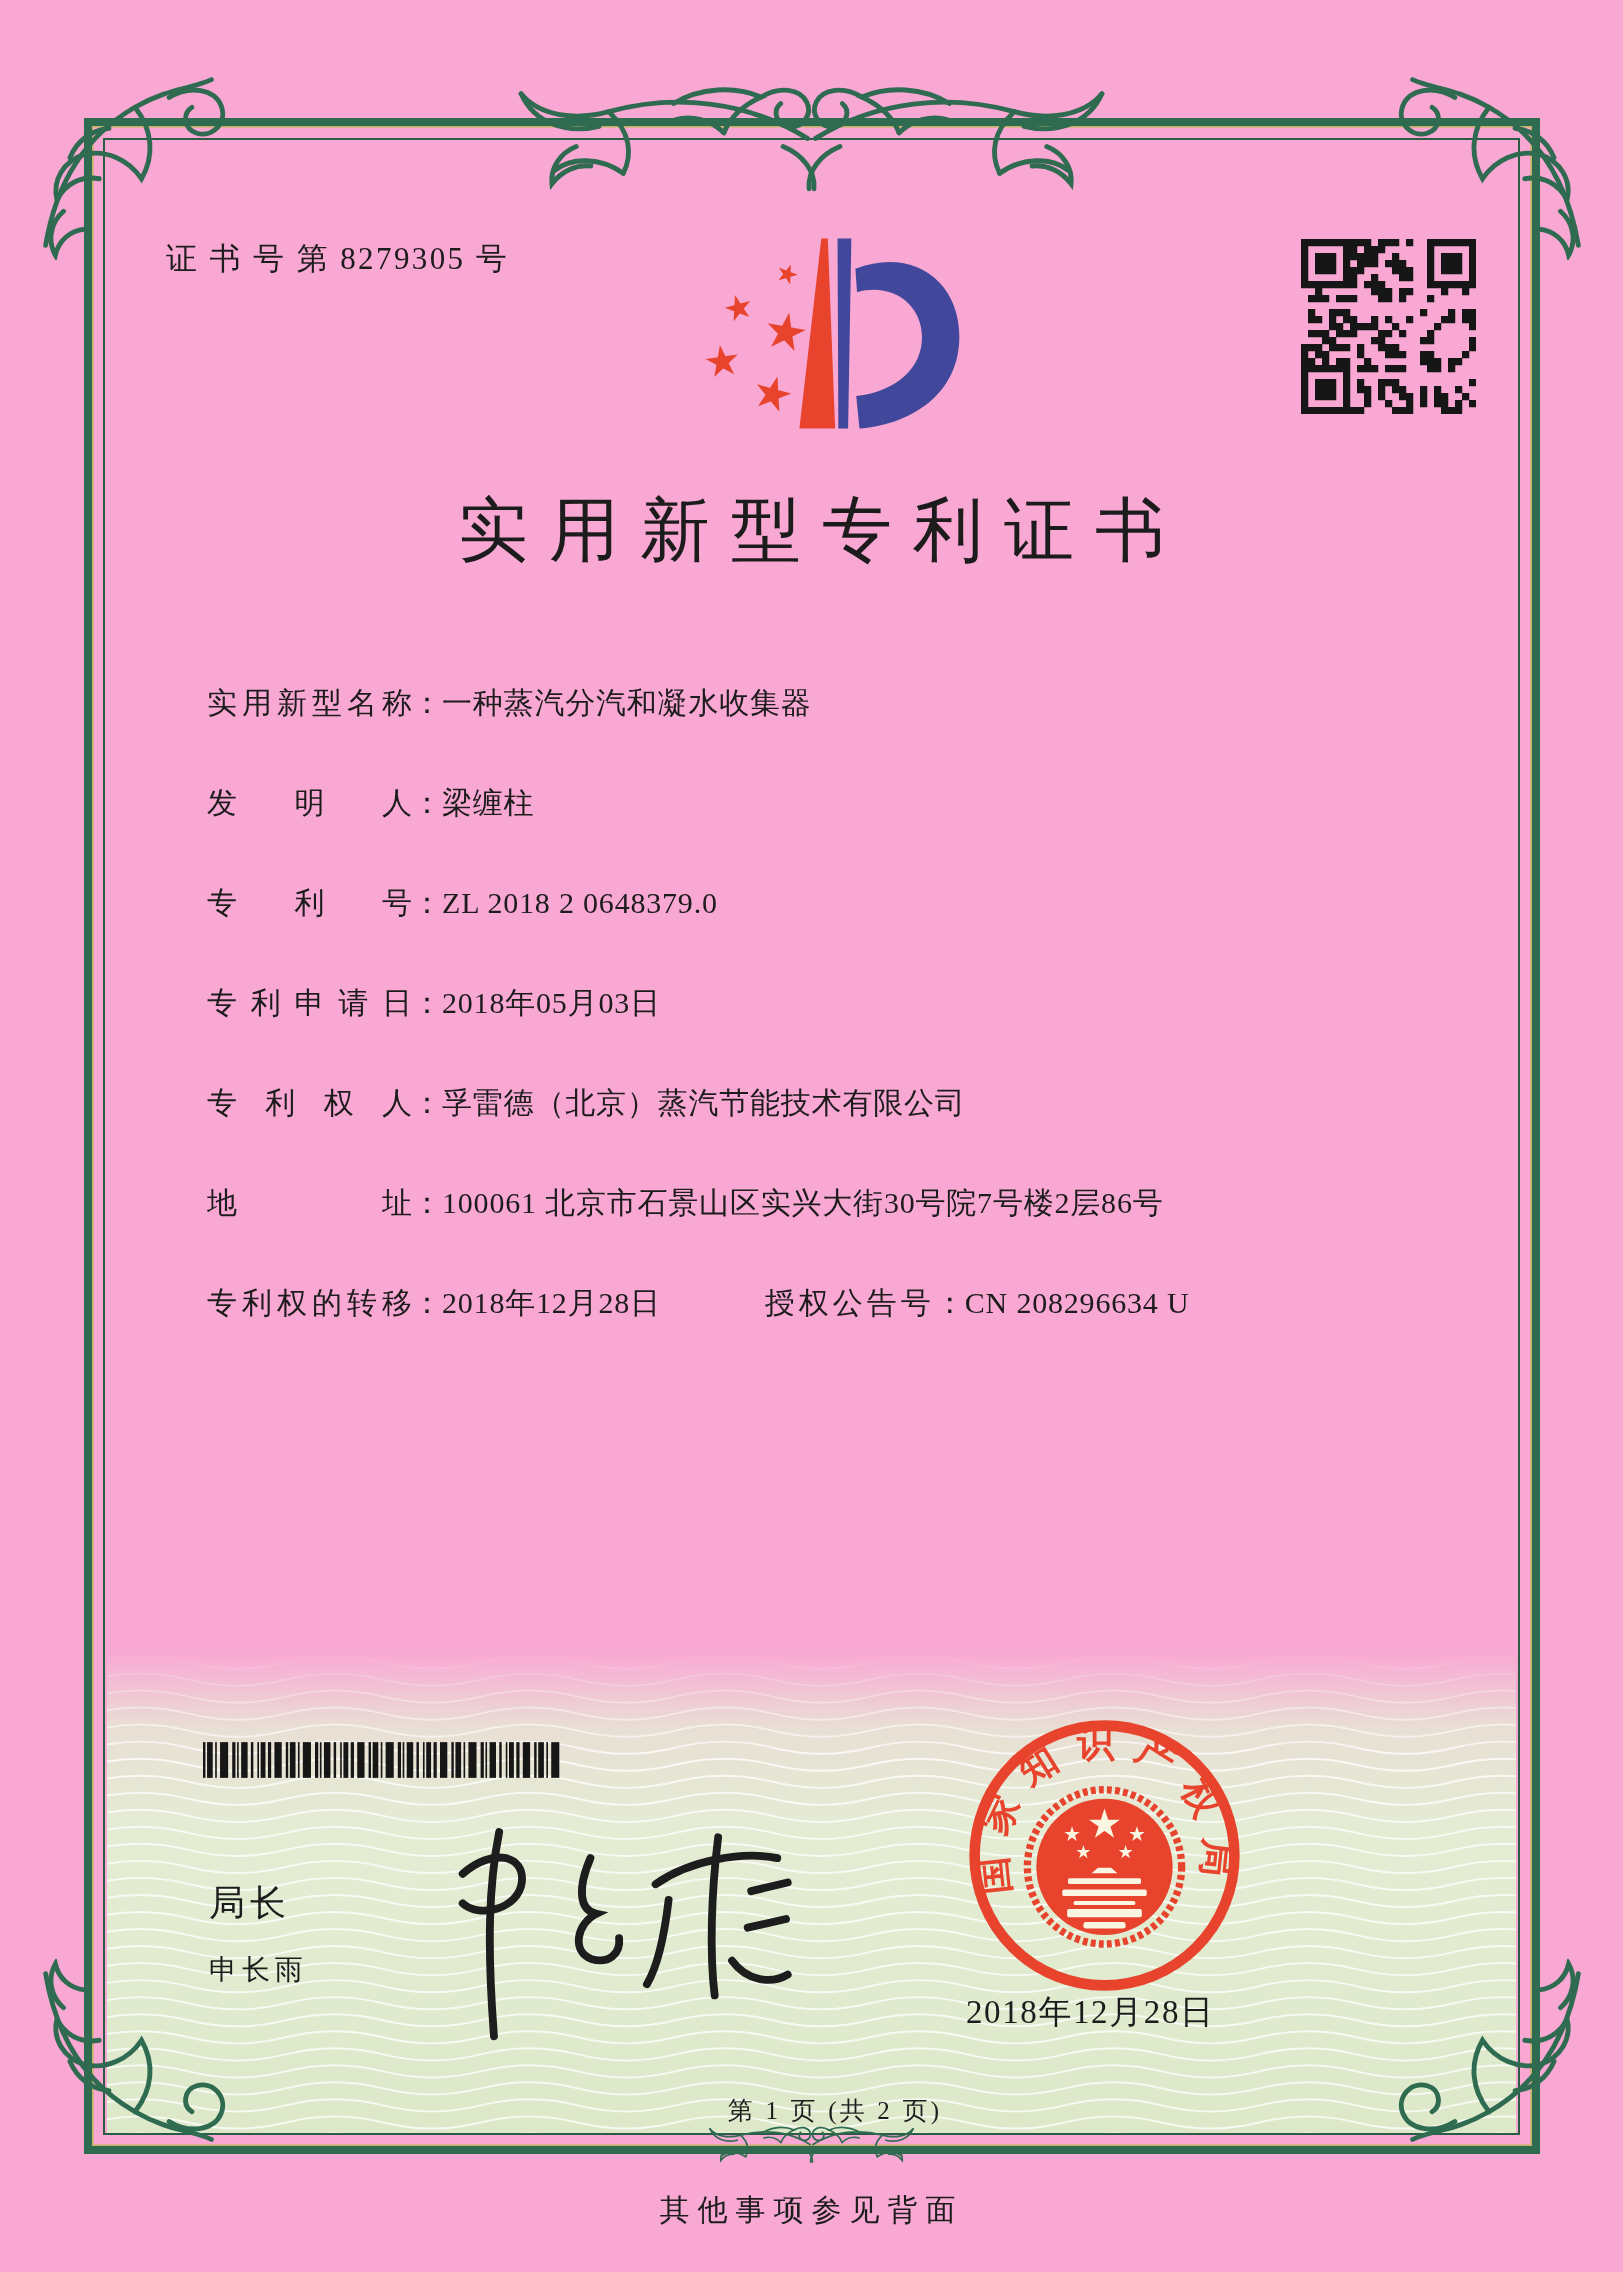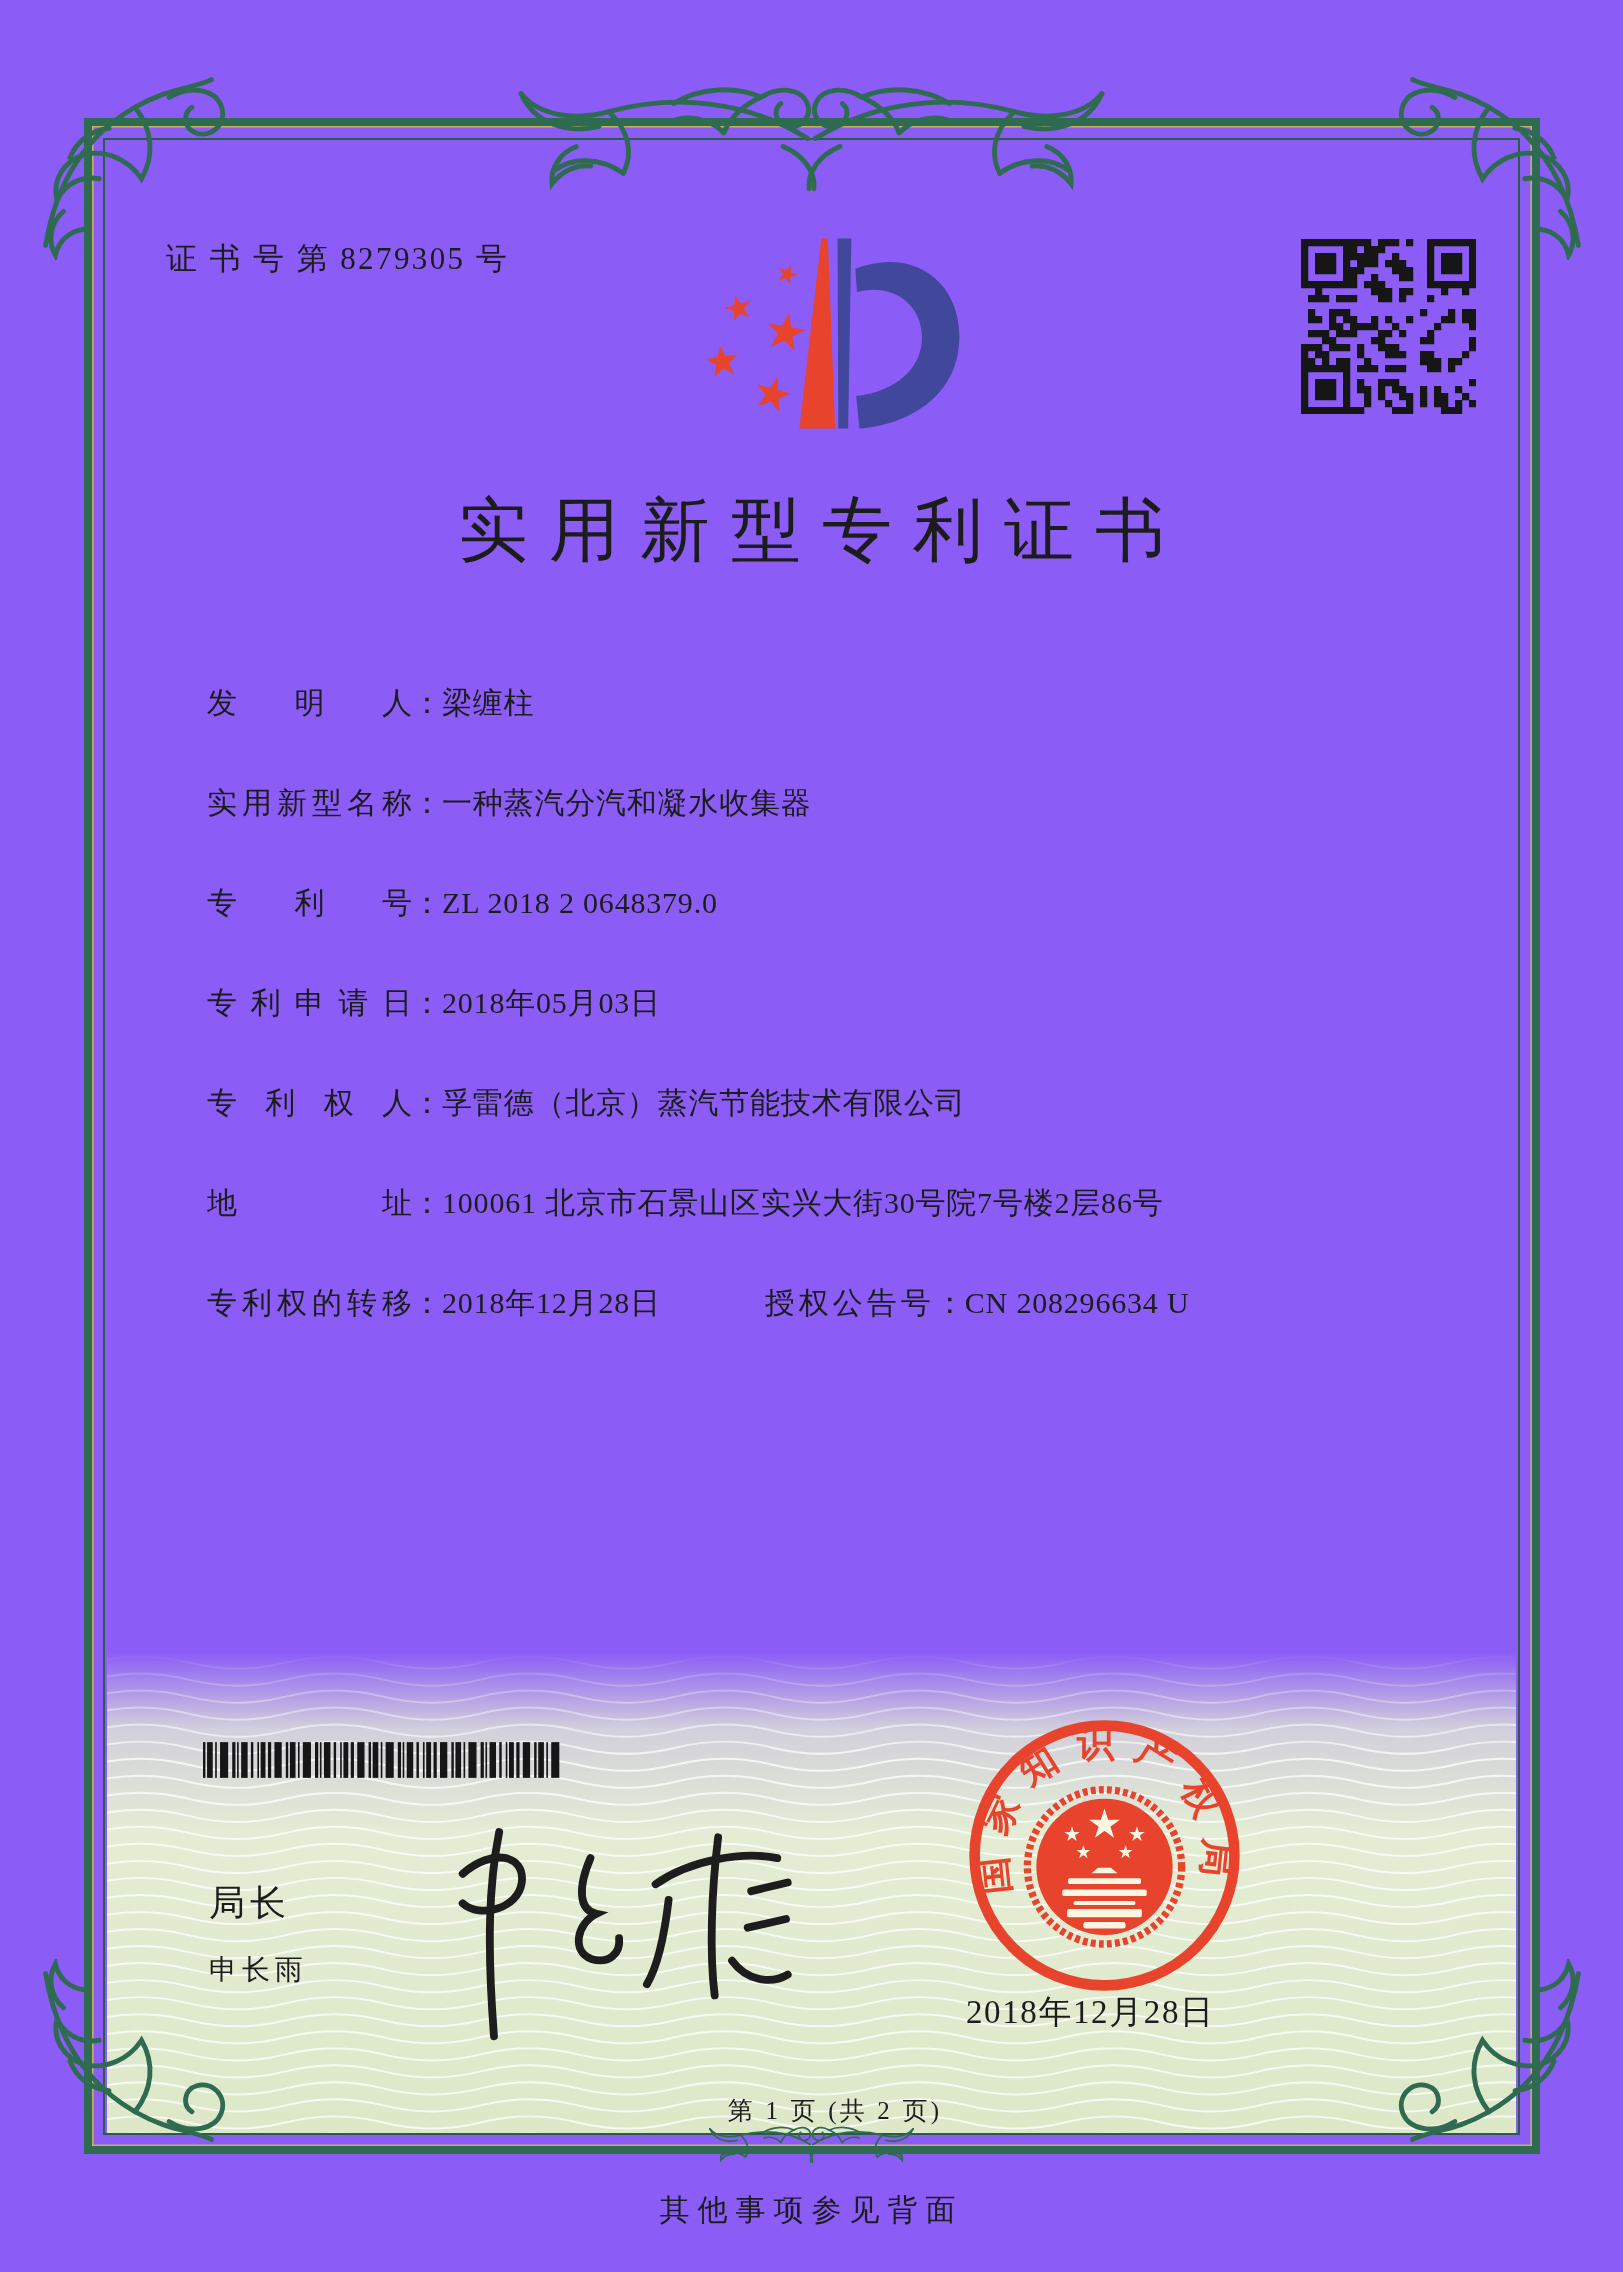--- a/index.html
+++ b/index.html
@@ -1,16 +1,16 @@
 <!DOCTYPE html>
 <html style="font-size:13px"><head>
 <meta charset="utf-8">
 <style>
   html,body{margin:0;padding:0;background:#e9e4d2;}
-  #page{position:relative;width:1623px;height:2273px;background:#8b5cf6;overflow:hidden;
+  #page{position:relative;width:1623px;height:2273px;background:#f9a8d4;overflow:hidden;
         font-family:"Liberation Serif","DejaVu Serif",serif;color:#1c1c1c;}
   
   .frame-outer{position:absolute;left:84px;top:118px;width:1456px;height:2036px;
         border:8px solid #2f6b50;box-shadow:inset 0 0 0 1.6px #c3b262;box-sizing:border-box;}
   .frame-inner{position:absolute;left:103px;top:138px;width:1417px;height:1997px;
         border:2.4px solid #2a5c46;box-sizing:border-box;}
   .ornament{position:absolute;pointer-events:none;}
   
   .guilloche{position:absolute;left:107px;top:1652px;width:1409px;height:481px;overflow:hidden;
         background:linear-gradient(180deg,rgba(228,237,212,0) 0%,rgba(228,237,212,.8) 16%,#e4edd4 38%,#dde8c9 100%);}
@@ -423,22 +423,22 @@
       <rect x="119.0" y="204.0" width="8.8" height="8.8"></rect>
       <rect x="127.5" y="204.0" width="8.8" height="8.8"></rect>
       <rect x="170.0" y="204.0" width="8.8" height="8.8"></rect>
       <rect x="178.5" y="204.0" width="8.8" height="8.8"></rect>
       <rect x="187.0" y="204.0" width="8.8" height="8.8"></rect>
     </svg>
 
   <div class="title">实用新型专利证书</div>
 
   <div class="fields">
+    <div class="frow"><span class="flabel">实用新型名称</span><span>：</span><span class="fval">一种蒸汽分汽和凝水收集器</span></div>
     <div class="frow"><span class="flabel">发明人</span><span>：</span><span class="fval">梁缠柱</span></div>
-    <div class="frow"><span class="flabel">实用新型名称</span><span>：</span><span class="fval">一种蒸汽分汽和凝水收集器</span></div>
     <div class="frow"><span class="flabel">专利号</span><span>：</span><span class="fval">ZL 2018 2 0648379.0</span></div>
     <div class="frow"><span class="flabel">专利申请日</span><span>：</span><span class="fval">2018年05月03日</span></div>
     <div class="frow"><span class="flabel">专利权人</span><span>：</span><span class="fval">孚雷德（北京）蒸汽节能技术有限公司</span></div>
     <div class="frow"><span class="flabel">地址</span><span>：</span><span class="fval">100061 北京市石景山区实兴大街30号院7号楼2层86号</span></div>
     <div class="frow">
       <span class="flabel">专利权的转移</span><span>：</span><span class="fval">2018年12月28日</span><span class="grant-no-pair"><span class="flabel2">授权公告号</span><span>：</span><span class="fval">CN 208296634 U</span></span>
     </div>
   </div>
 
 

